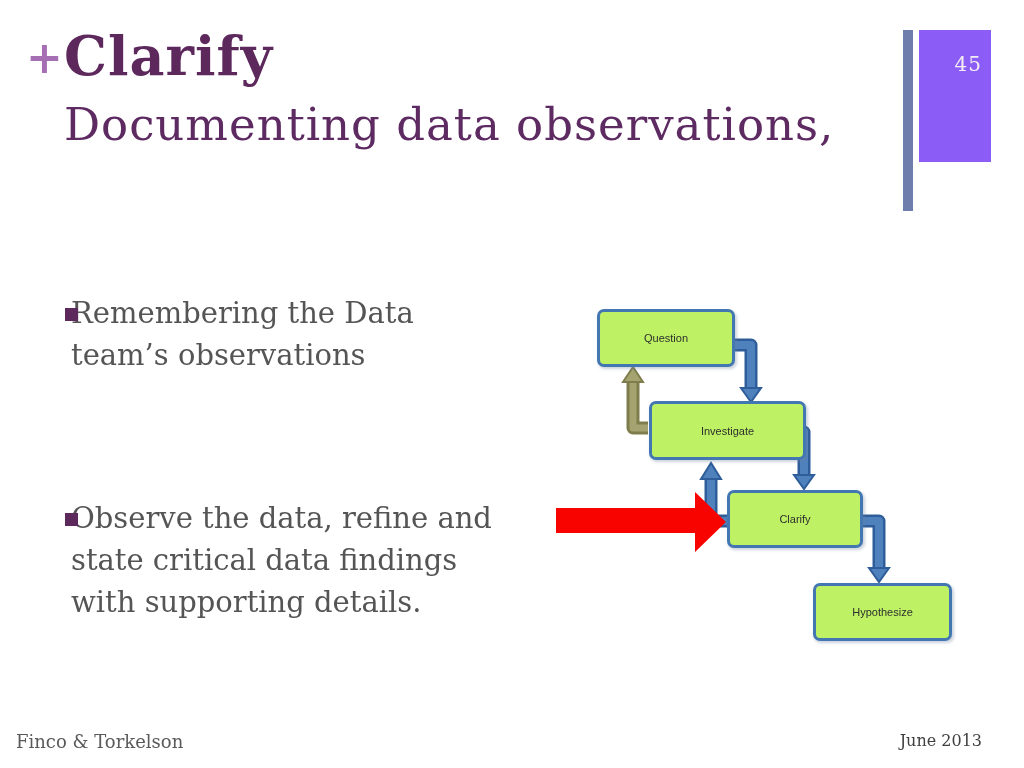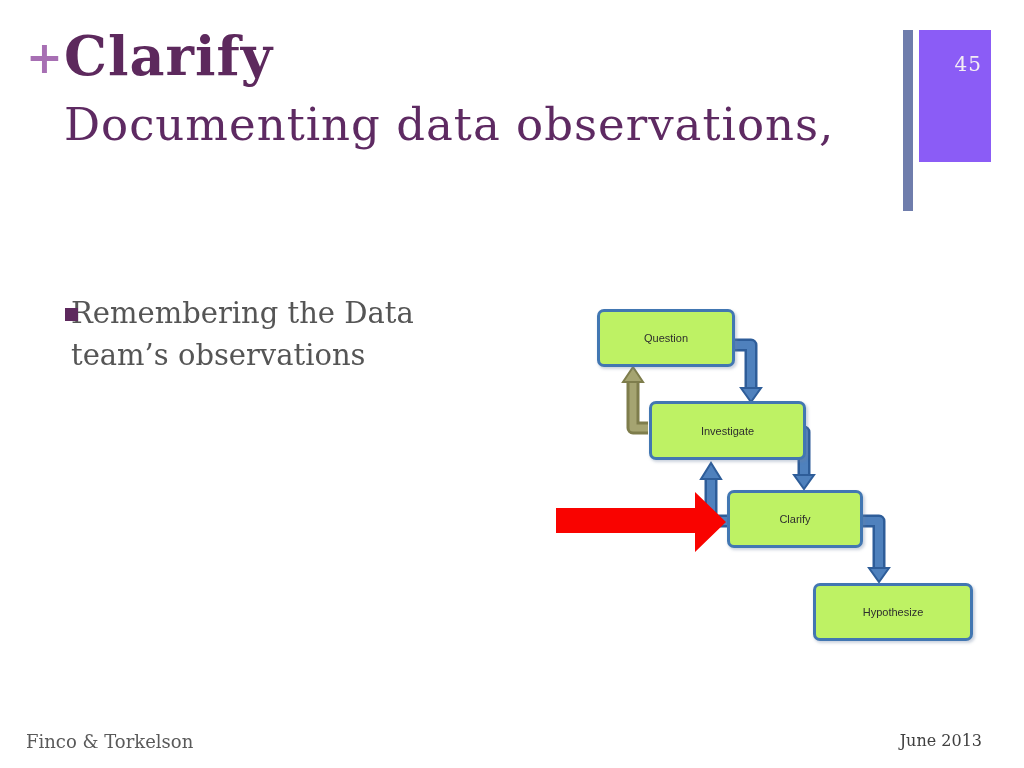--- a/index.html
+++ b/index.html
@@ -40,23 +40,23 @@
   .node{
     position:absolute;box-sizing:border-box;background:#bef264;
     border:3px solid #4277b2;border-radius:7px;
     display:flex;align-items:center;justify-content:center;
     font-family:"Liberation Sans",sans-serif;font-size:11px;color:#2e2e2e;
     box-shadow:1.5px 2px 3px rgba(110,130,160,0.35);
   }
   #node-question{left:597px;top:309px;width:138px;height:58px;}
   #node-investigate{left:649px;top:401px;width:157px;height:59px;}
   #node-clarify{left:727px;top:490px;width:136px;height:58px;}
-  #node-hypothesize{left:813px;top:583px;width:160px;height:58px;}
+  #node-hypothesize{left:813px;top:583px;width:139px;height:58px;}
   
-  .footer-left{position:absolute;left:16px;top:731px;font-size:18px;color:#5a5a5a;white-space:nowrap;margin-left:10px;}
+  .footer-left{position:absolute;left:16px;top:731px;font-size:18px;color:#5a5a5a;white-space:nowrap;}
   .footer-right{position:absolute;right:42px;top:731px;font-size:16px;color:#404040;white-space:nowrap;}
 </style>
 </head>
 <body>
 
 <div id="slide">
 
   <span class="title-plus">+</span>
   <h1 class="title-main" style="margin:0;">Clarify</h1>
 
@@ -70,20 +70,28 @@
   </div>
 
   <div class="bullet" id="bullet-1">
     <span class="marker"></span>
     <div class="blines">
       <div>Remembering the Data</div>
       <div>team’s observations</div>
     </div>
   </div>
 
+  <div class="bullet" id="bullet-2">
+    <span class="marker"></span>
+    <div class="blines">
+      <div>Observe the data, refine and</div>
+      <div>state critical data findings</div>
+      <div>with supporting details.</div>
+    </div>
+  </div>
 
   <svg id="diagram-svg" viewBox="0 0 1024 768">
 
     <g>
       <path d="M 648 428 L 633 428 L 633 381" fill="none" stroke="#7e7d4c" stroke-width="13" stroke-linejoin="round"></path>
       <path d="M 648 428 L 633 428 L 633 381" fill="none" stroke="#a5a471" stroke-width="7" stroke-linejoin="round"></path>
       <polygon points="623,382 643,382 633,367" fill="#a5a471" stroke="#7e7d4c" stroke-width="2"></polygon>
     </g>
 
     <g>

